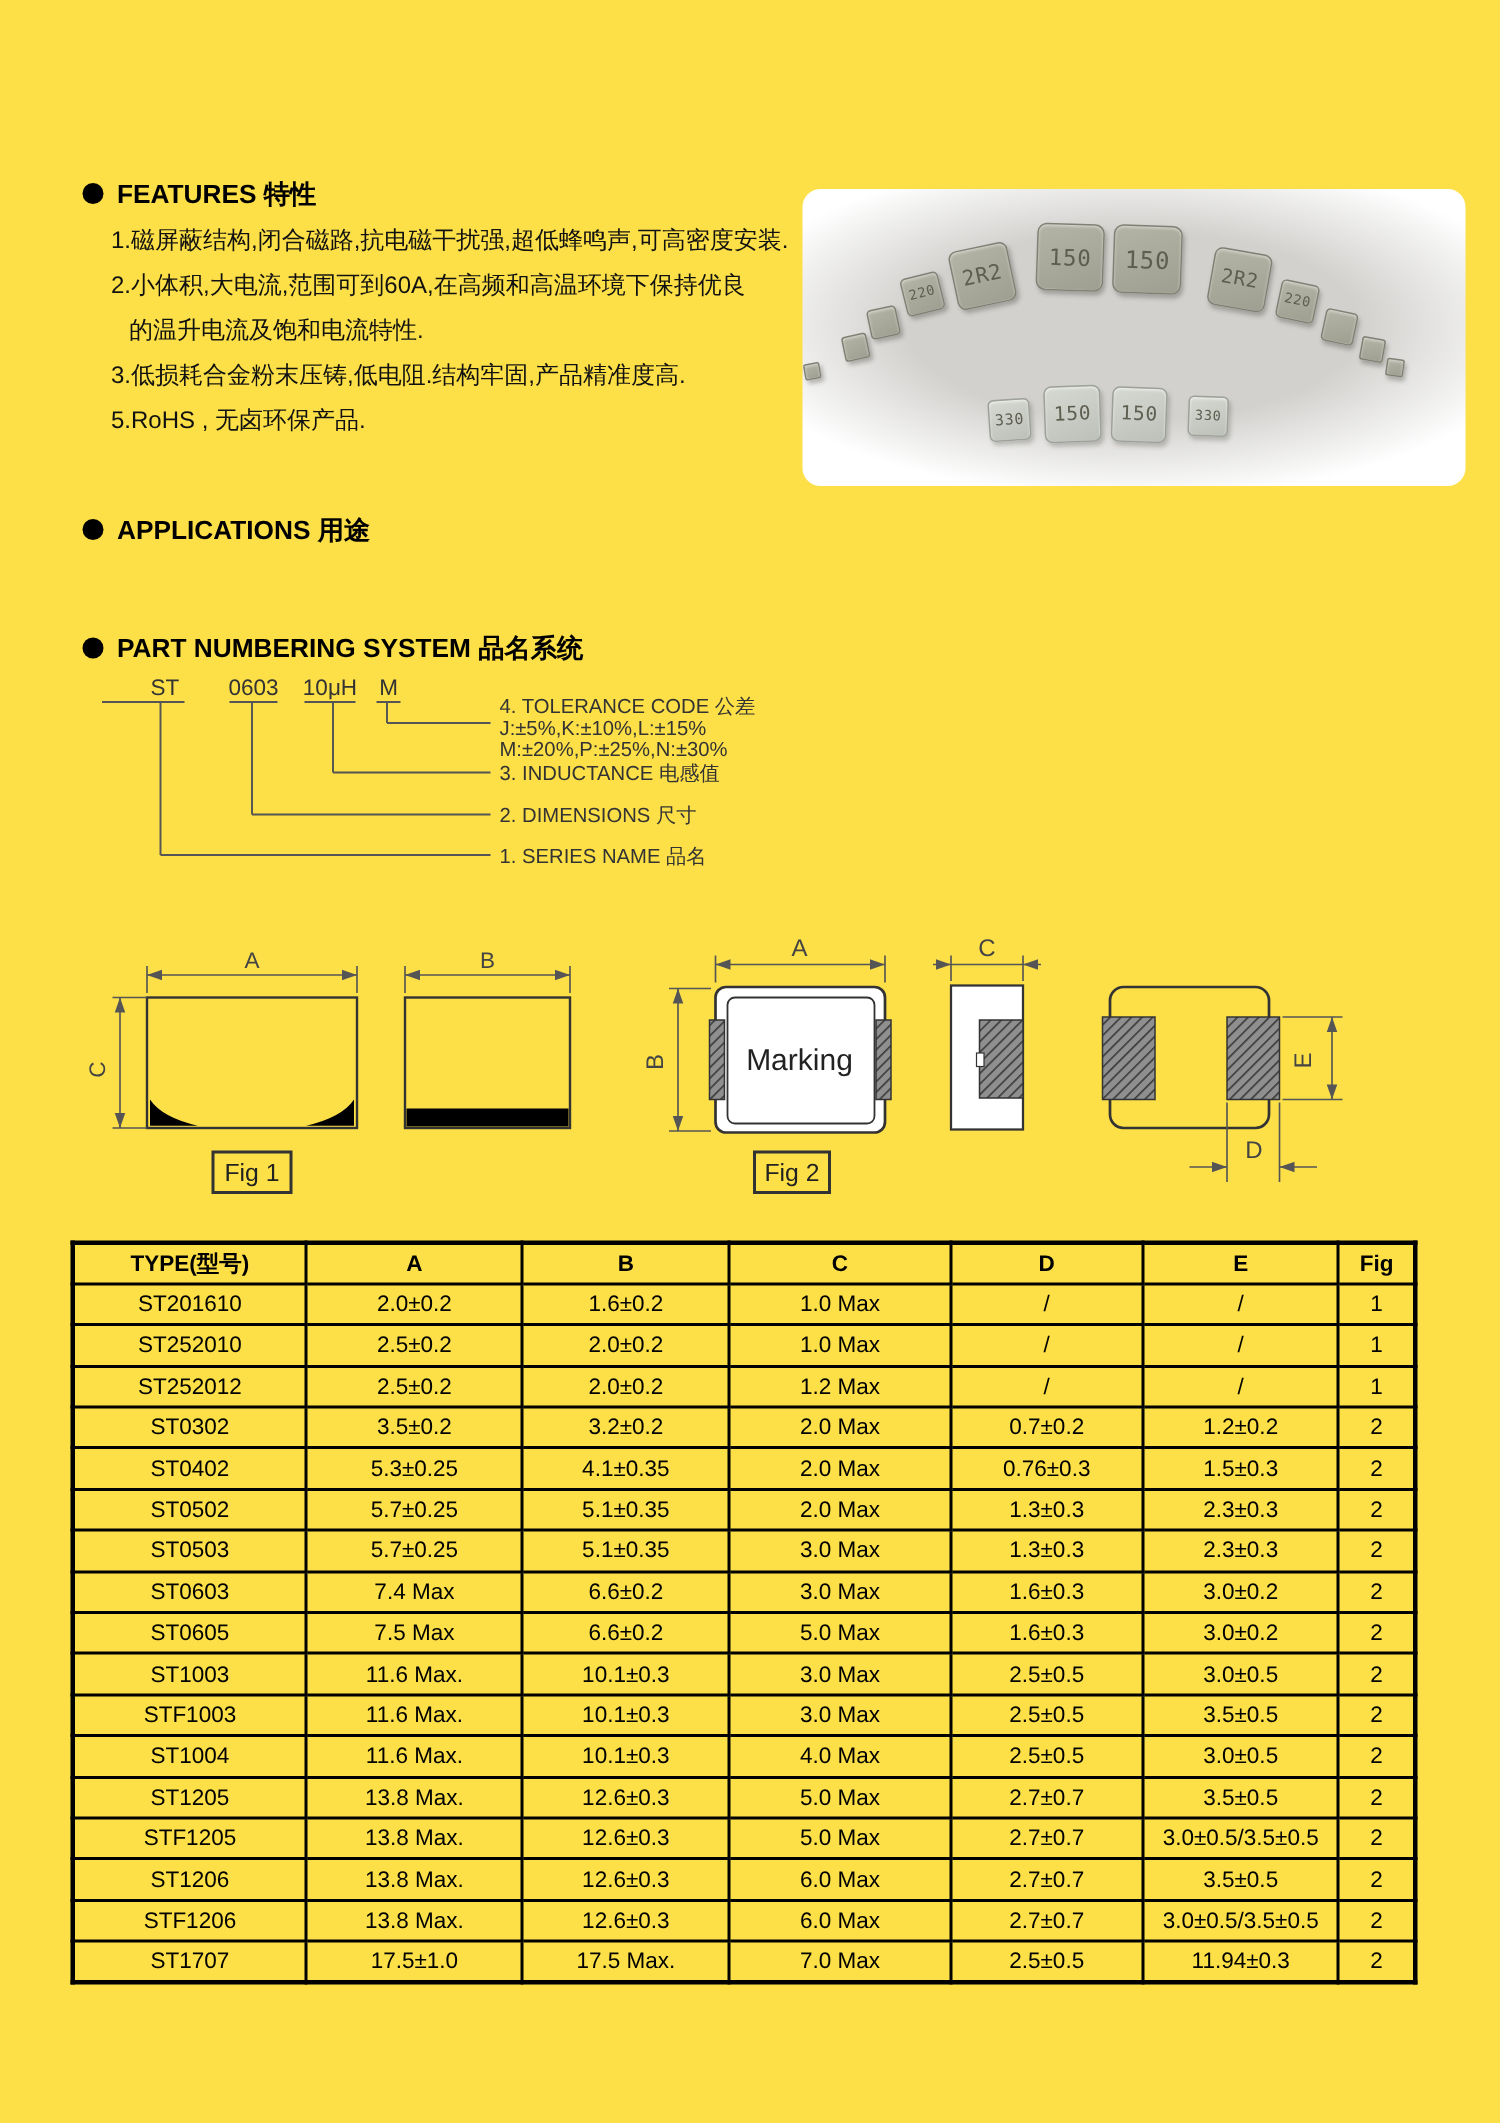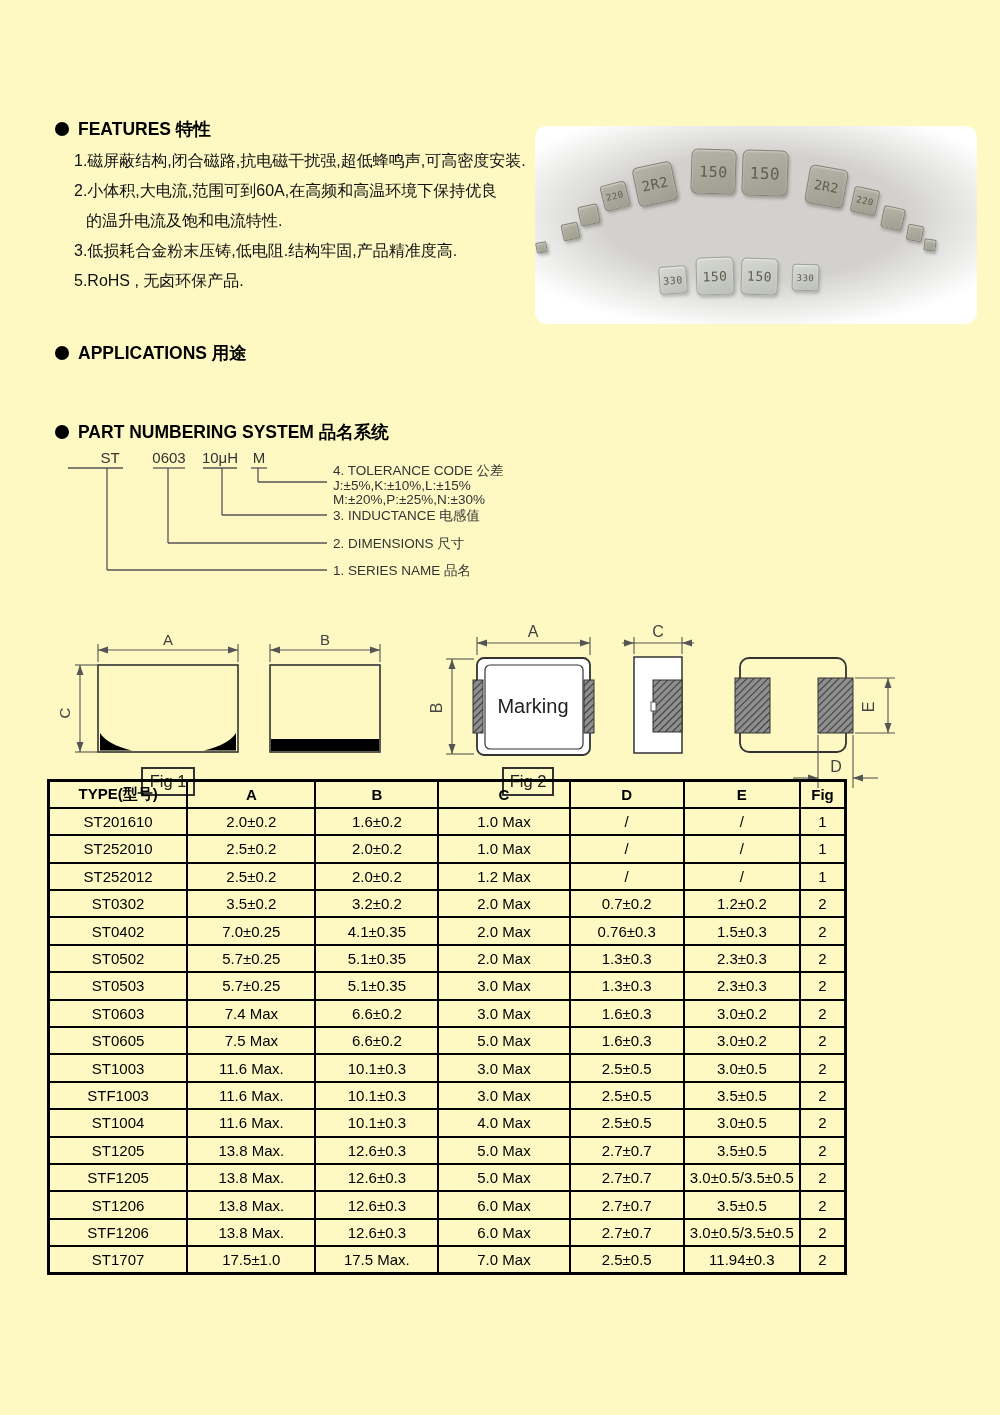--- a/index.html
+++ b/index.html
@@ -1,17 +1,17 @@
 <!DOCTYPE html>
 <html><head>
 <meta charset="utf-8">
 <style>
   * { margin:0; padding:0; box-sizing:border-box; }
   body { background:#fff; font-family:"Liberation Sans", sans-serif; color:#1a1a1a; }
-  .page { position:relative; width:1000px; height:1415px; background:#fef9c3; overflow:hidden; }
+  .page { position:relative; width:1000px; height:1415px; background:#fde047; overflow:hidden; }
 
   .section-header { position:absolute; display:flex; align-items:center; gap:9px;
                     font-weight:bold; font-size:17.5px; color:#000; }
   .bullet { width:14px; height:14px; background:#000; border-radius:50%; flex:0 0 auto; }
 
   .feat-list { position:absolute; left:74px; top:146px; width:500px; }
   .feat-line { font-size:16px; line-height:30px; white-space:pre; color:#111; }
   .feat-line.cont { padding-left:12px; }
 
   .app-list { position:absolute; left:75px; top:366px; width:640px; }
@@ -26,21 +26,21 @@
   .chip.dark  { background:linear-gradient(160deg,#b4b4a6,#9f9f91); border:1px solid #808074;
                 box-shadow:1.5px 2.5px 3px rgba(70,70,60,0.35), inset 0 1px 2px rgba(255,255,255,0.45); }
   .chip.light { background:linear-gradient(160deg,#d6d9d2,#bcc0b9); border:1px solid #9da19a;
                 box-shadow:1.5px 2.5px 3px rgba(70,70,60,0.28), inset 0 1px 2px rgba(255,255,255,0.6); }
   .chip span { font-family:"DejaVu Sans Mono", monospace; color:#5d5d50; letter-spacing:0.5px; }
 
   svg text { font-family:"Liberation Sans", sans-serif; }
   .svg-abs { position:absolute; }
 
   
-  .dim-table { position:absolute; left:47px; top:779px; width:800px;
+  .dim-table { position:absolute; left:47px; top:827px; width:898px;
                border-collapse:collapse; table-layout:fixed; }
   .dim-table th, .dim-table td { border:2px solid #000; height:27.4px; padding:0 2px;
                text-align:center; vertical-align:middle; font-size:15px; color:#000;
                overflow:hidden; white-space:nowrap; }
   .dim-table th { font-weight:bold; font-size:15px; }
   .dim-table { border:3px solid #000; }
 </style>
 </head>
 <body>
 
@@ -296,21 +296,21 @@
           <td>ST0302</td>
           <td>3.5±0.2</td>
           <td>3.2±0.2</td>
           <td>2.0 Max</td>
           <td>0.7±0.2</td>
           <td>1.2±0.2</td>
           <td>2</td>
         </tr>
         <tr>
           <td>ST0402</td>
-          <td>7.0±0.25</td>
+          <td>5.3±0.25</td>
           <td>4.1±0.35</td>
           <td>2.0 Max</td>
           <td>0.76±0.3</td>
           <td>1.5±0.3</td>
           <td>2</td>
         </tr>
         <tr>
           <td>ST0502</td>
           <td>5.7±0.25</td>
           <td>5.1±0.35</td>

